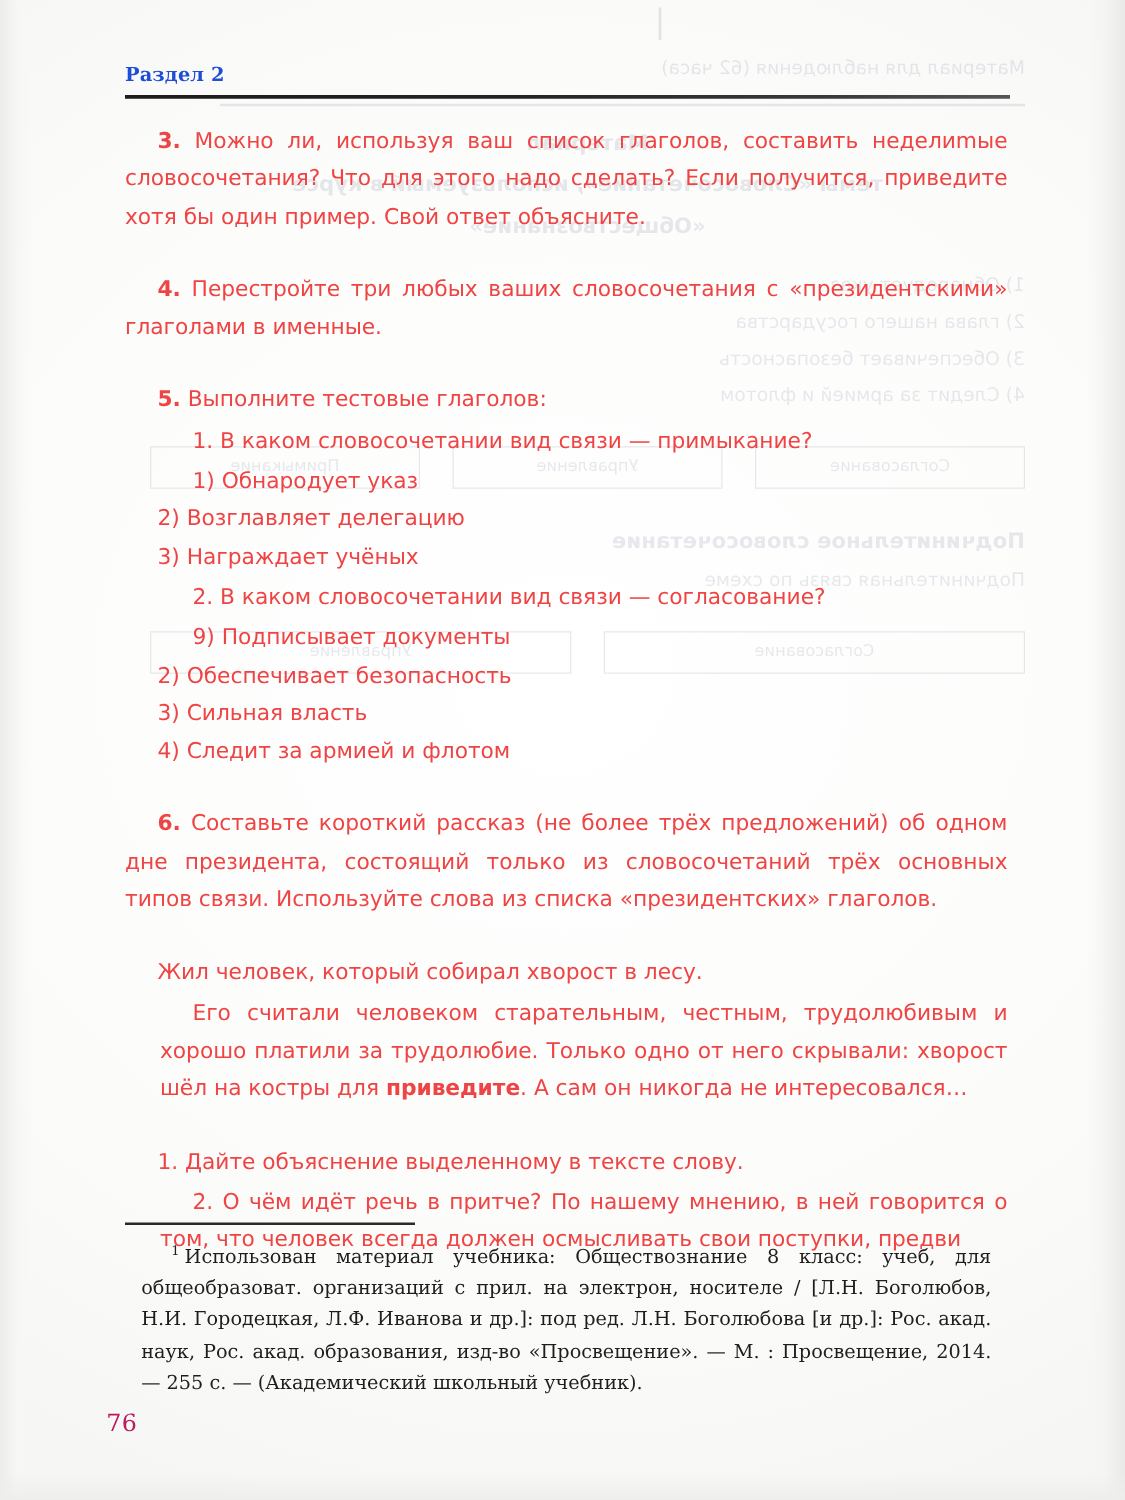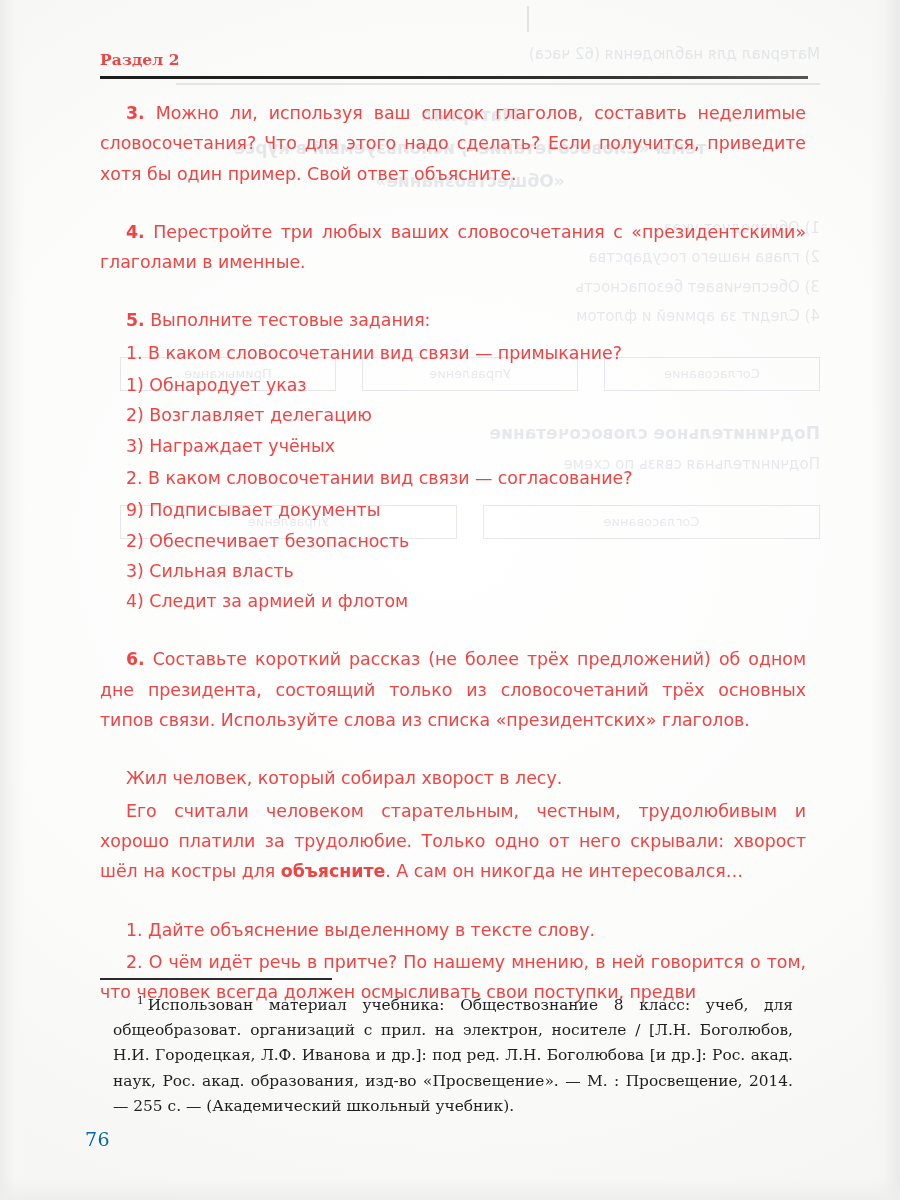--- a/index.html
+++ b/index.html
@@ -77,21 +77,21 @@
   
   .runhead {
     position: absolute;
     left: 100px; top: 50px; width: 708px;
   }
   .runhead-label {
     font-family: "DejaVu Serif", serif;
     font-weight: bold;
     font-size: 15.5px;
     letter-spacing: .1px;
-    color: #ef4444;
+    color: #1d4ed8;
   }
   .runhead-rule {
     margin-top: 7px;
     height: 2.6px;
     background: linear-gradient(to right, #1d1d1d 0%, #242424 45%, #3a3a3a 80%, #555 100%);
   }
 
   
   .content {
     position: absolute;
@@ -103,21 +103,21 @@
     line-height: 30.3px;
     text-align: justify;
     text-justify: inter-word;
     hyphens: manual;
     color: #ef4444;
     letter-spacing: -0.02px;
   }
   p.tx.ind { text-indent: 26px; }
   p.tx.nojust { text-align: left; }
   p.gap { margin-top: 28px; }
-  p.gap-s { margin-top: 2px; }
+  p.gap-s { margin-top: 2px; margin-left: 28px; }
   .num { font-weight: bold; }
   .bold { font-weight: bold; }
   sup.fn {
     font-size: 11px;
     vertical-align: super;
     line-height: 0;
     font-weight: normal;
   }
 
   
@@ -146,21 +146,21 @@
     line-height: 0;
     margin-right: 4px;
   }
 
   
   .folio {
     position: absolute;
     left: 85px; top: 1128px;
     font-family: "DejaVu Serif", serif;
     font-size: 19px;
-    color: #0369a1;
+    color: #be185d;
     letter-spacing: .4px;
   }
 </style>
 </head>
 <body>
 
 <div class="page"></div>
 
 <div class="bleed" aria-hidden="true">
   <div>Материал для наблюдения (62 часа)</div>
@@ -198,41 +198,41 @@
   <div class="runhead-label">Раздел 2</div>
   <div class="runhead-rule"></div>
 </div>
 
 <div class="content">
 
   <p class="tx ind"><span class="num">3.</span> <span>Можно ли, используя ваш список глаголов, составить недели­mые словосочетания? Что для этого надо сделать? Если получится, приведите хотя бы один пример. Свой ответ объясните.</span></p>
 
   <p class="tx ind gap"><span class="num">4.</span> <span>Перестройте три любых ваших словосочетания с «президент­скими» глаголами в именные.</span></p>
 
-  <p class="tx ind gap nojust"><span class="num">5.</span> <span>Выполните тестовые задания:</span></p>
+  <p class="tx ind gap nojust"><span class="num">5.</span> <span>Выполните тестовые глаголов:</span></p>
 
   <p class="tx ind gap-s nojust"><span>1.</span> <span>В каком словосочетании вид связи — примыкание?</span></p>
 
   <p class="tx ind gap-s nojust">1) Обнародует указ</p>
   <p class="tx ind nojust">2) Возглавляет делегацию</p>
   <p class="tx ind nojust">3) Награждает учёных</p>
 
   <p class="tx ind gap-s nojust"><span>2.</span> <span>В каком словосочетании вид связи — согласование?</span></p>
 
   <p class="tx ind gap-s nojust">9) Подписывает документы</p>
   <p class="tx ind nojust">2) Обеспечивает безопасность</p>
   <p class="tx ind nojust">3) Сильная власть</p>
   <p class="tx ind nojust">4) Следит за армией и флотом</p>
 
   <p class="tx ind gap"><span class="num">6.</span> <span>Составьте короткий рассказ (не более трёх предложений) об одном дне президента, состоящий только из словосочетаний трёх ос­новных типов связи. Используйте слова из списка «президентских» глаголов.</span></p>
 
 
   <p class="tx ind gap nojust">Жил человек, который собирал хворост в лесу.</p>
 
-  <p class="tx ind gap-s"><span>Его считали человеком старательным, честным, трудолюбивым и хорошо платили за трудолюбие. Только одно от него скрывали: хворост шёл на костры для </span><span class="bold">объясните</span><span>. А сам он никогда не ин­тересовался…</span></p>
+  <p class="tx ind gap-s"><span>Его считали человеком старательным, честным, трудолюбивым и хорошо платили за трудолюбие. Только одно от него скрывали: хворост шёл на костры для </span><span class="bold">приведите</span><span>. А сам он никогда не ин­тересовался…</span></p>
 
   <p class="tx ind gap nojust"><span>1.</span> <span>Дайте объяснение выделенному в тексте слову.</span></p>
 
   <p class="tx ind gap-s"><span>2.</span> <span>О чём идёт речь в притче? По нашему мнению, в ней говорится о том, что человек всегда должен осмысливать свои поступки, предви­</span></p>
 </div>
 
 <div class="footnote">
   <div class="footnote-rule"></div>
   <p class="footnote-text"><sup>1</sup><span>Использован материал учебника: Обществознание 8 класс: учеб, для общеобразоват. организаций с прил. на электрон, носителе / [Л.Н. Боголю­бов, Н.И. Городецкая, Л.Ф. Иванова и др.]: под ред. Л.Н. Боголюбова [и др.]: Рос. акад. наук, Рос. акад. образования, изд-во «Просвещение». — М. : Про­свещение, 2014. — 255 с. — (Академический школьный учебник).</span></p>
 </div>

